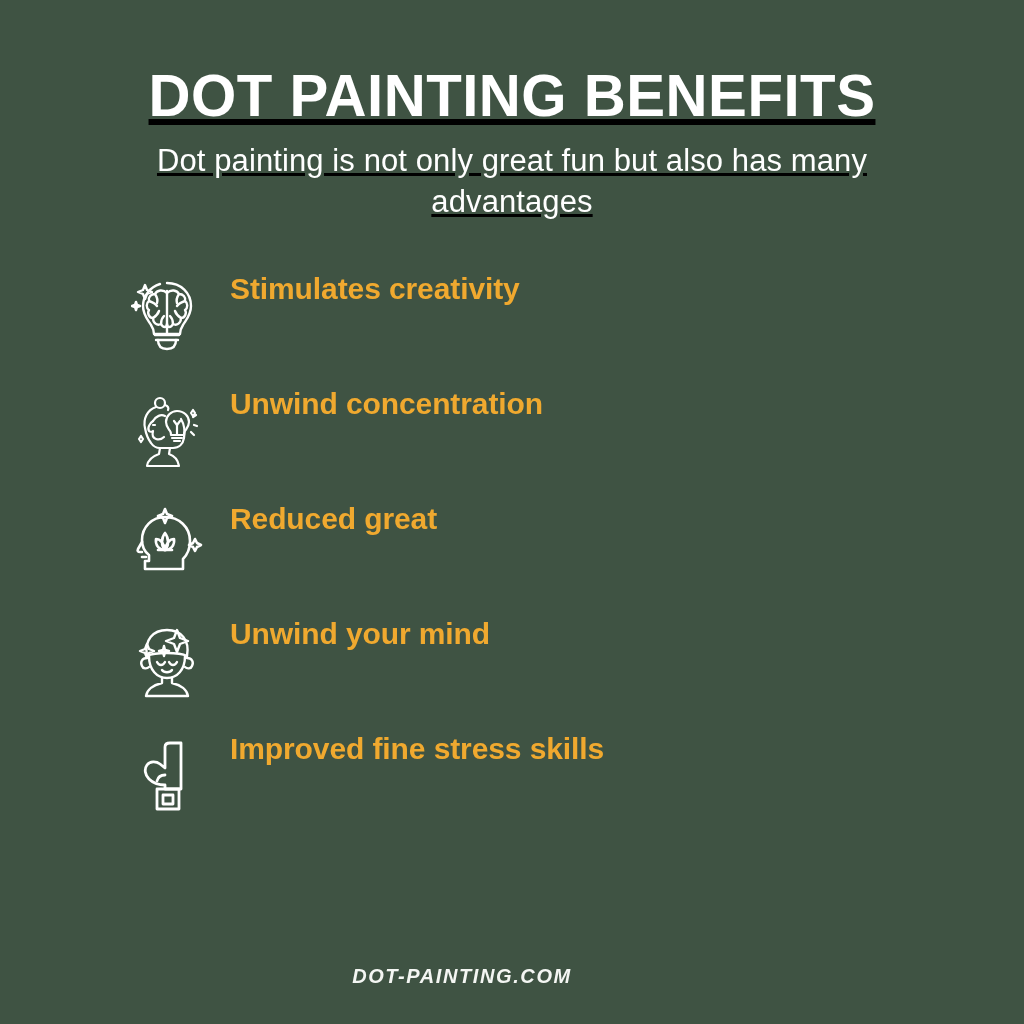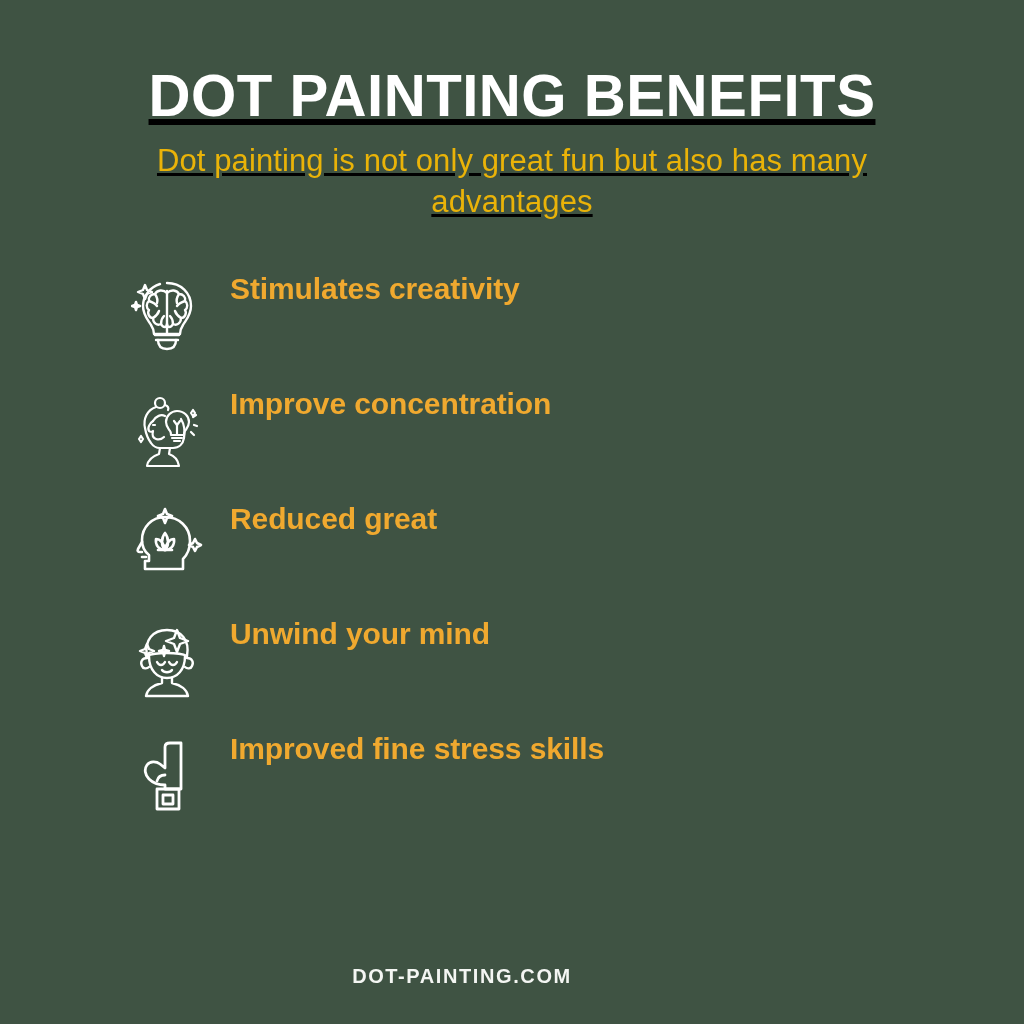--- a/index.html
+++ b/index.html
@@ -52,21 +52,21 @@
   }
 
   #subtitle {
     display: block;
     margin: 12px auto 0 auto;
     width: 740px;
     font-family: "Liberation Sans", sans-serif;
     font-weight: normal;
     font-size: 31px;
     line-height: 41px;
-    color: #eab308;
+    color: #ffffff;
     letter-spacing: 0.1px;
   }
 
   
   #benefits {
     position: absolute;
     left: 128px;
     top: 272px;
     width: 780px;
   }
@@ -104,20 +104,21 @@
     white-space: nowrap;
   }
 
   
   #footer {
     position: absolute;
     left: 0;
     bottom: 36px;
     width: 924px;
     text-align: center;
+    font-style: italic;
   }
 
   #footer-text {
     font-family: "Liberation Sans", sans-serif;
     font-weight: bold;
     font-size: 20px;
     letter-spacing: 1.6px;
     color: #f4f6f3;
   }
 </style>
@@ -197,21 +198,21 @@
           <path d="M46 35 L46 45"></path>
 
           <path d="M62 27 L65 25"></path>
           <path d="M63 35 L66 36"></path>
           <path d="M60 42 L63 45"></path>
 
           <path d="M10 46 L12 49 L10 52 L8 49 Z"></path>
           <path d="M62 20 L64 23 L62 26 L60 23 Z"></path>
         </svg>
       </span>
-      <span class="benefit-label">Improve concentration</span>
+      <span class="benefit-label">Unwind concentration</span>
     </div>
 
     <div class="benefit-row">
       <span class="benefit-icon">
         <svg viewBox="0 0 72 78" fill="none" stroke="#ffffff" stroke-width="2.6" stroke-linecap="round" stroke-linejoin="round">
 
           <path d="M52 64 L52 54 C57 49 59 42 59 36 C59 22 48 12 34 12
                    C21 12 11 22 11 35 C11 42 14 47 18 50 L18 56 L14 56 L14 64 Z"></path>
 
           <path d="M11 37 L7 44 C6 46 7 47 9 47 L11 47"></path>

